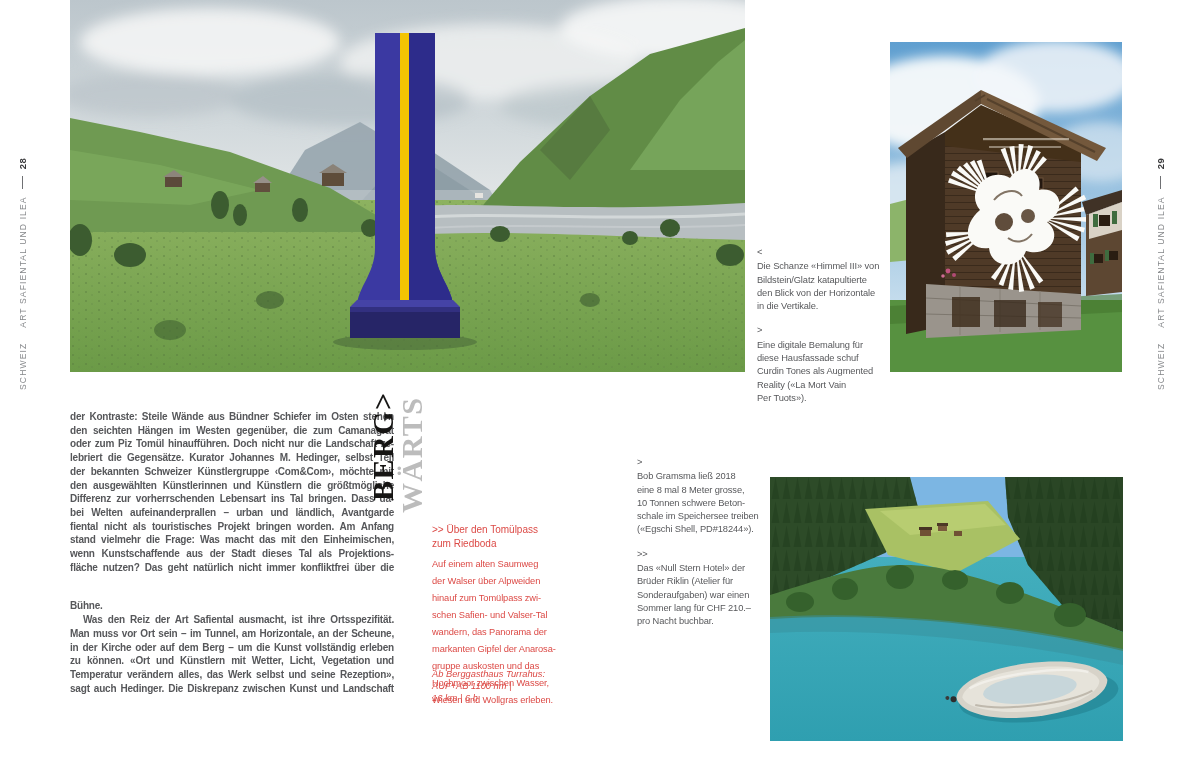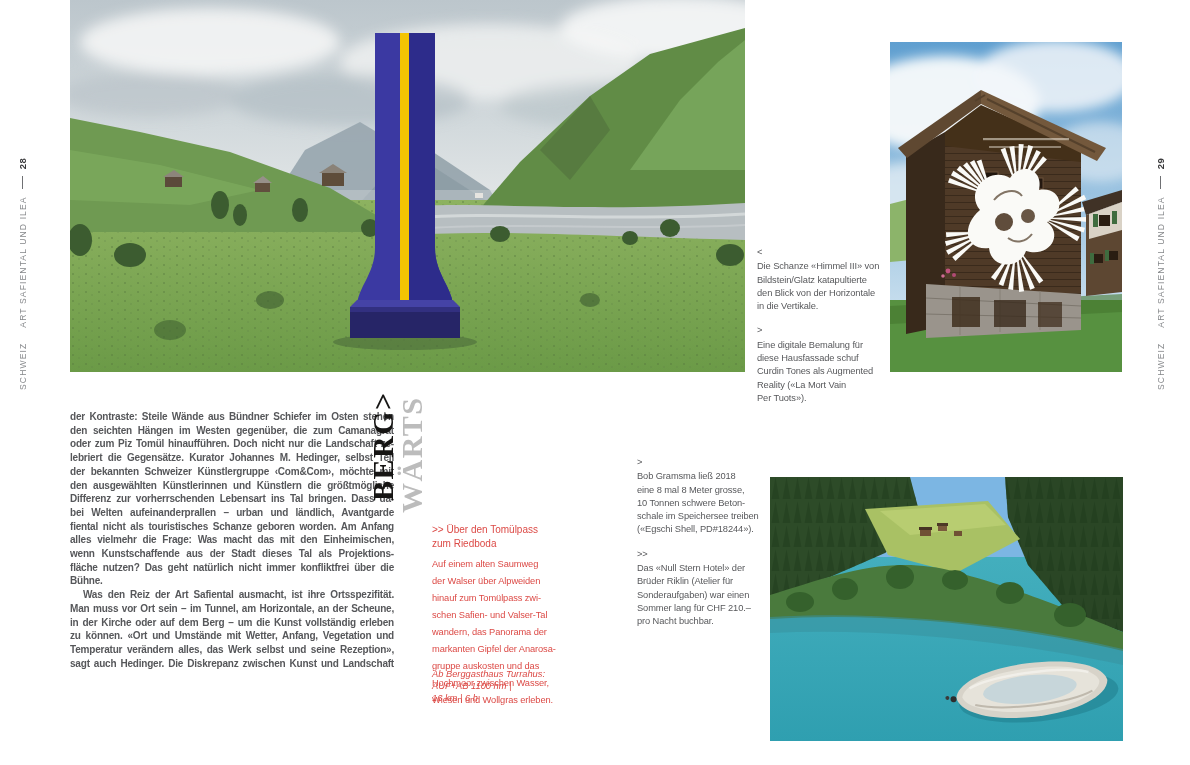--- a/index.html
+++ b/index.html
@@ -26,21 +26,21 @@
   .cap-col-1{left:757px;top:246px;width:134px;}
   .cap-col-2{left:637px;top:456px;width:138px;}
   .cap-block{margin-bottom:11px;}
   .cap-marker{margin-bottom:1px;}
   .cap-text{white-space:pre-line;}
 
   
   .bodytext{position:absolute;left:70px;top:410px;width:324px;color:#56575a;
             font-size:10px;line-height:13.7px;letter-spacing:-.2px;}
   .body-line{text-align:justify;text-align-last:justify;font-weight:bold;}
-  .body-line.last{text-align-last:left;}
+  .body-line.last{text-align-last:left;margin-top:25px;}
   .body-line.indent{padding-left:13px;}
 
   
   .head-rot{position:absolute;transform:rotate(-90deg);transform-origin:0 100%;
             font-family:"Liberation Serif",serif;font-weight:700;font-size:30px;
             letter-spacing:1.5px;white-space:nowrap;line-height:1;}
   .head-black{left:398px;top:471px;color:#161514;}
   .head-gray{left:427px;top:483px;color:#bcbcbc;}
 
   
@@ -355,29 +355,29 @@
 
   <div class="bodytext" id="bodytext">
       <div class="body-line">der Kontraste: Steile Wände aus Bündner Schiefer im Osten stehen</div>
       <div class="body-line">den seichten Hängen im Westen gegenüber, die zum Camanagrat</div>
       <div class="body-line">oder zum Piz Tomül hinaufführen. Doch nicht nur die Landschaft ze-</div>
       <div class="body-line">lebriert die Gegensätze. Kurator Johannes M. Hedinger, selbst Teil</div>
       <div class="body-line">der bekannten Schweizer Künstlergruppe ‹Com&amp;Com›, möchte mit</div>
       <div class="body-line">den ausgewählten Künstlerinnen und Künstlern die größtmögliche</div>
       <div class="body-line">Differenz zur vorherrschenden Lebensart ins Tal bringen. Dass da-</div>
       <div class="body-line">bei Welten aufeinanderprallen – urban und ländlich, Avantgarde</div>
-      <div class="body-line">fiental nicht als touristisches Schanze geboren worden. Am Anfang</div>
-      <div class="body-line">alles vielmehr die Frage: Was macht das mit den Einheimischen,</div>
+      <div class="body-line">fiental nicht als touristisches Projekt bringen worden. Am Anfang</div>
+      <div class="body-line">stand vielmehr die Frage: Was macht das mit den Einheimischen,</div>
       <div class="body-line">wenn Kunstschaffende aus der Stadt dieses Tal als Projektions-</div>
       <div class="body-line">fläche nutzen? Das geht natürlich nicht immer konfliktfrei über die</div>
       <div class="body-line last">Bühne.</div>
       <div class="body-line indent">Was den Reiz der Art Safiental ausmacht, ist ihre Ortsspezifität.</div>
       <div class="body-line">Man muss vor Ort sein – im Tunnel, am Horizontale, an der Scheune,</div>
       <div class="body-line">in der Kirche oder auf dem Berg – um die Kunst vollständig erleben</div>
-      <div class="body-line">zu können. «Ort und Umstände mit Wetter, Anfang, Vegetation und</div>
+      <div class="body-line">zu können. «Ort und Künstlern mit Wetter, Licht, Vegetation und</div>
       <div class="body-line">Temperatur verändern alles, das Werk selbst und seine Rezeption»,</div>
       <div class="body-line">sagt auch Hedinger. Die Diskrepanz zwischen Kunst und Landschaft</div>
     </div>
 
   <span class="head-rot head-black">BERG&gt;</span>
   <span class="head-rot head-gray">WÄRTS</span>
 
   <div class="tour-title">&gt;&gt; Über den Tomülpass
 zum Riedboda</div>
   <div class="tour-body">Auf einem alten Saumweg

